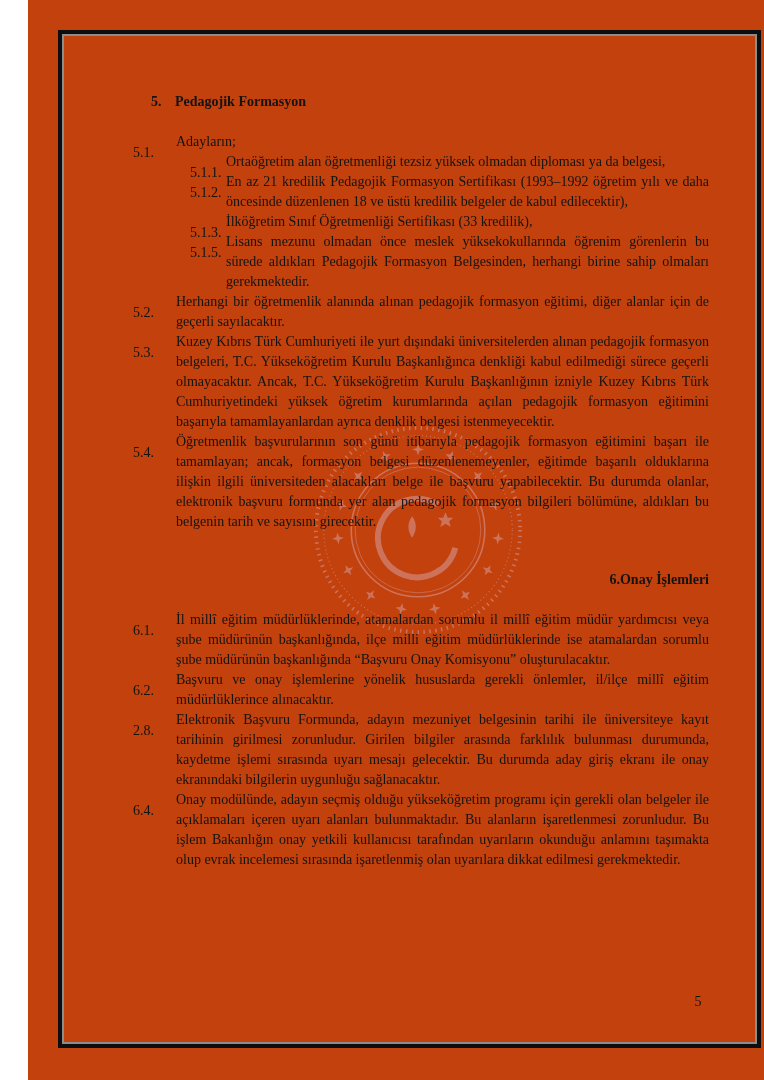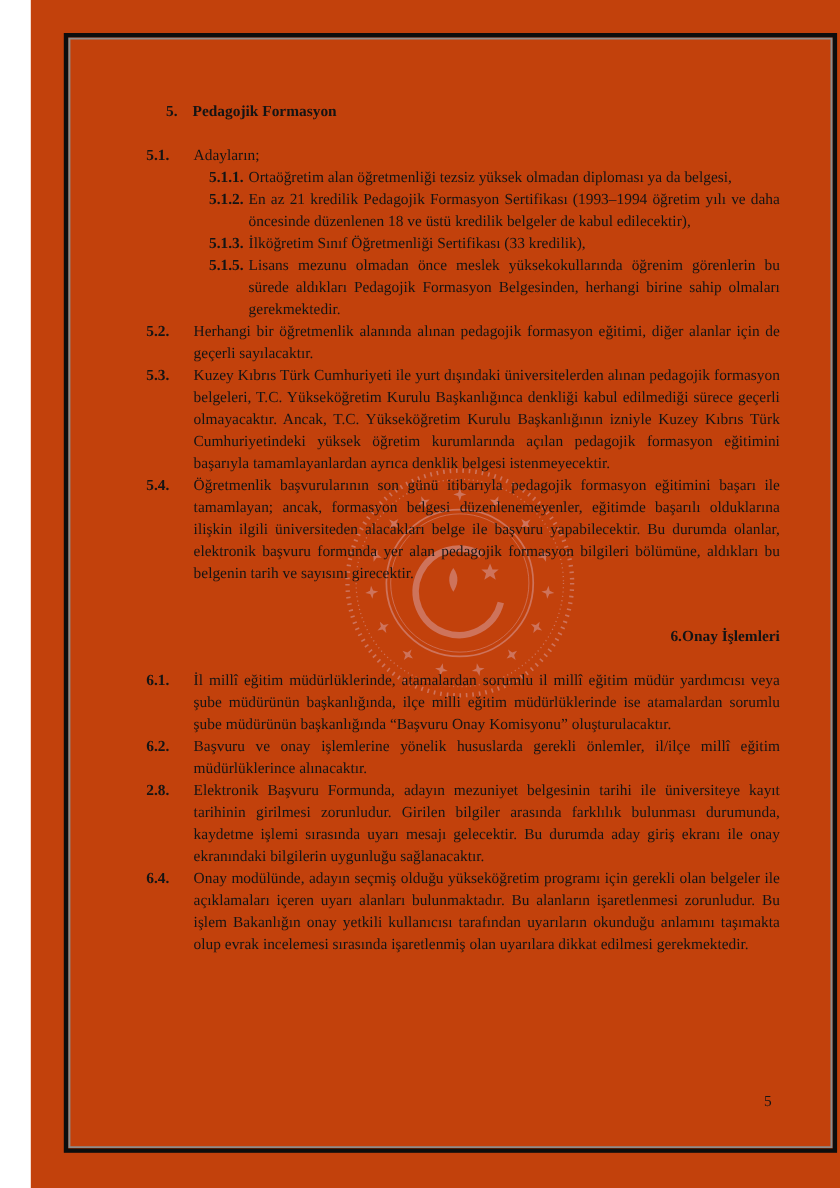--- a/index.html
+++ b/index.html
@@ -18,21 +18,21 @@
     opacity:.55;pointer-events:none;
   }
   .content{
     position:absolute;left:105px;top:92px;width:576px;
     font-size:14px;line-height:20px;
   }
   .heading{margin:0 0 20px 18px;font-weight:bold;}
   .heading.second{margin-top:38px;text-align:right;}
   .heading .hnum{display:inline-block;width:24px;}
   .item{position:relative;padding-left:43px;text-align:justify;}
-  .item .num{position:absolute;left:0;top:0;font-weight:bold;}
+  .item .num{position:absolute;left:0;top:11px;font-weight:normal;}
   .item.l3{padding-left:93px;}
   .item.l3 .num{left:57px;}
   .pagenum{
     position:absolute;left:660px;top:994px;width:20px;text-align:center;
     font-size:14px;font-family:"Liberation Serif","DejaVu Serif",serif;color:#141414;
   }
 </style>
 </head>
 <body>
 
@@ -83,21 +83,21 @@
       <span class="num">5.1.</span>
       <div class="txt">Adayların;</div>
     </div>
 
     <div class="item l3">
       <span class="num">5.1.1.</span>
       <div class="txt">Ortaöğretim alan öğretmenliği tezsiz yüksek olmadan diploması ya da belgesi,</div>
     </div>
     <div class="item l3">
       <span class="num">5.1.2.</span>
-      <div class="txt">En az 21 kredilik Pedagojik Formasyon Sertifikası (1993–1994 öğretim yılı ve daha öncesinde düzenlenen 18 ve üstü kredilik belgeler de kabul edilecektir),</div>
+      <div class="txt">En az 21 kredilik Pedagojik Formasyon Sertifikası (1993–1992 öğretim yılı ve daha öncesinde düzenlenen 18 ve üstü kredilik belgeler de kabul edilecektir),</div>
     </div>
     <div class="item l3">
       <span class="num">5.1.3.</span>
       <div class="txt">İlköğretim Sınıf Öğretmenliği Sertifikası (33 kredilik),</div>
     </div>
     <div class="item l3">
       <span class="num">5.1.5.</span>
       <div class="txt">Lisans mezunu olmadan önce meslek yüksekokullarında öğrenim görenlerin bu sürede aldıkları Pedagojik Formasyon Belgesinden, herhangi birine sahip olmaları gerekmektedir.</div>
     </div>
 

